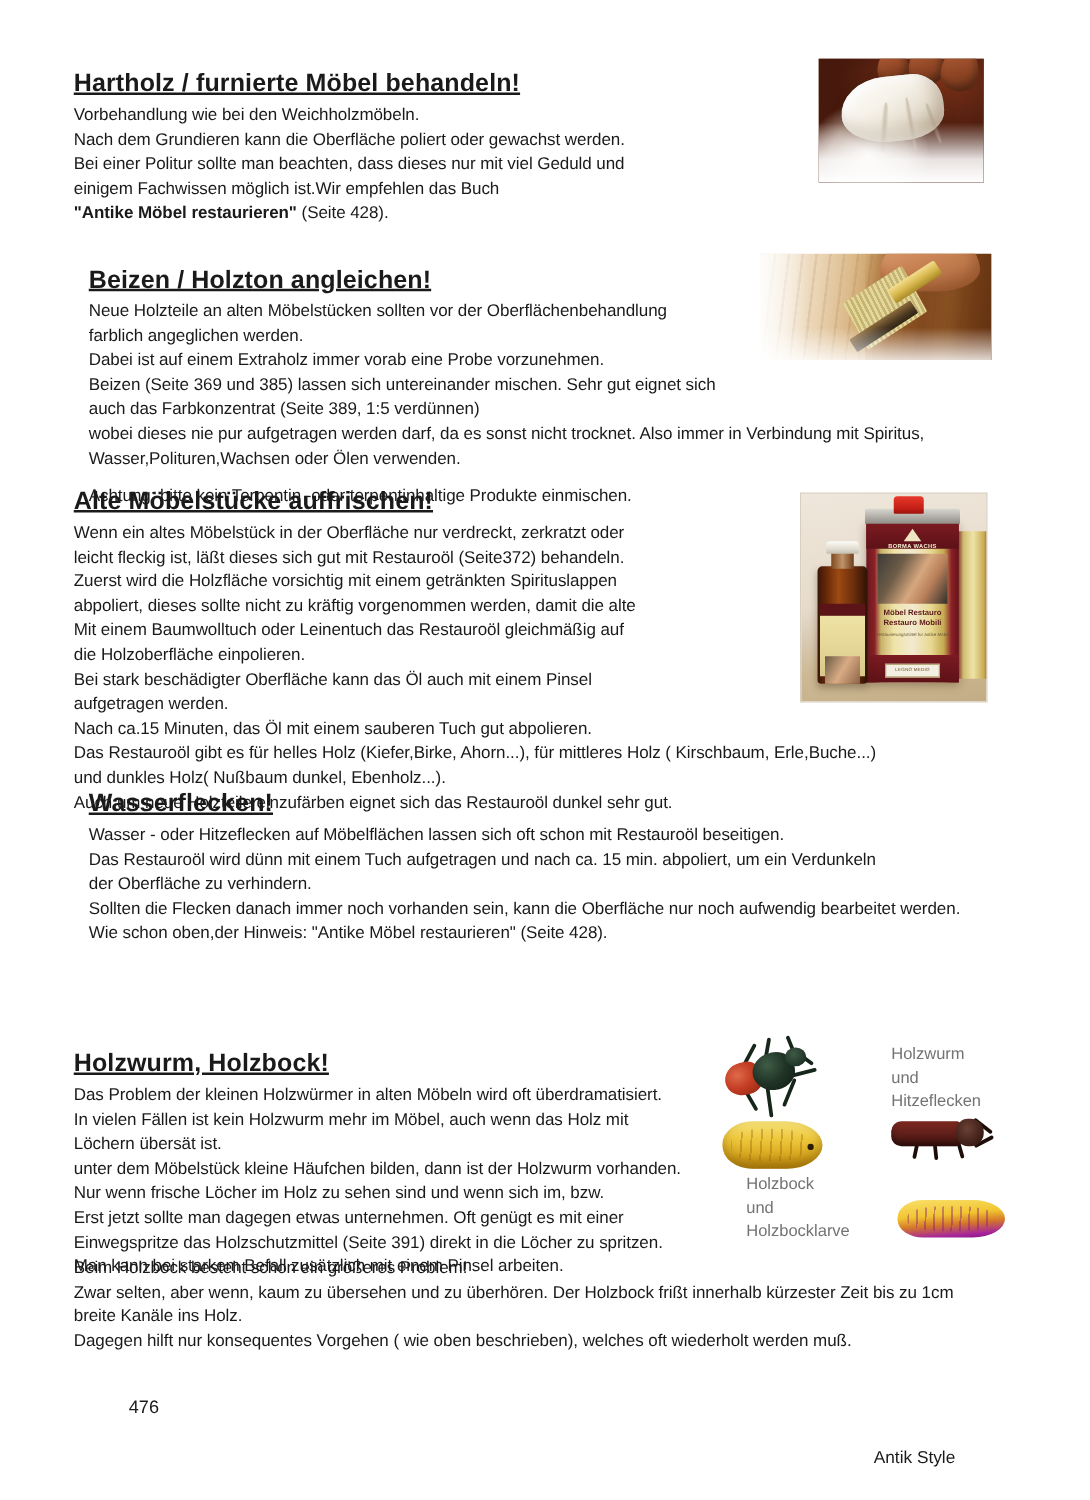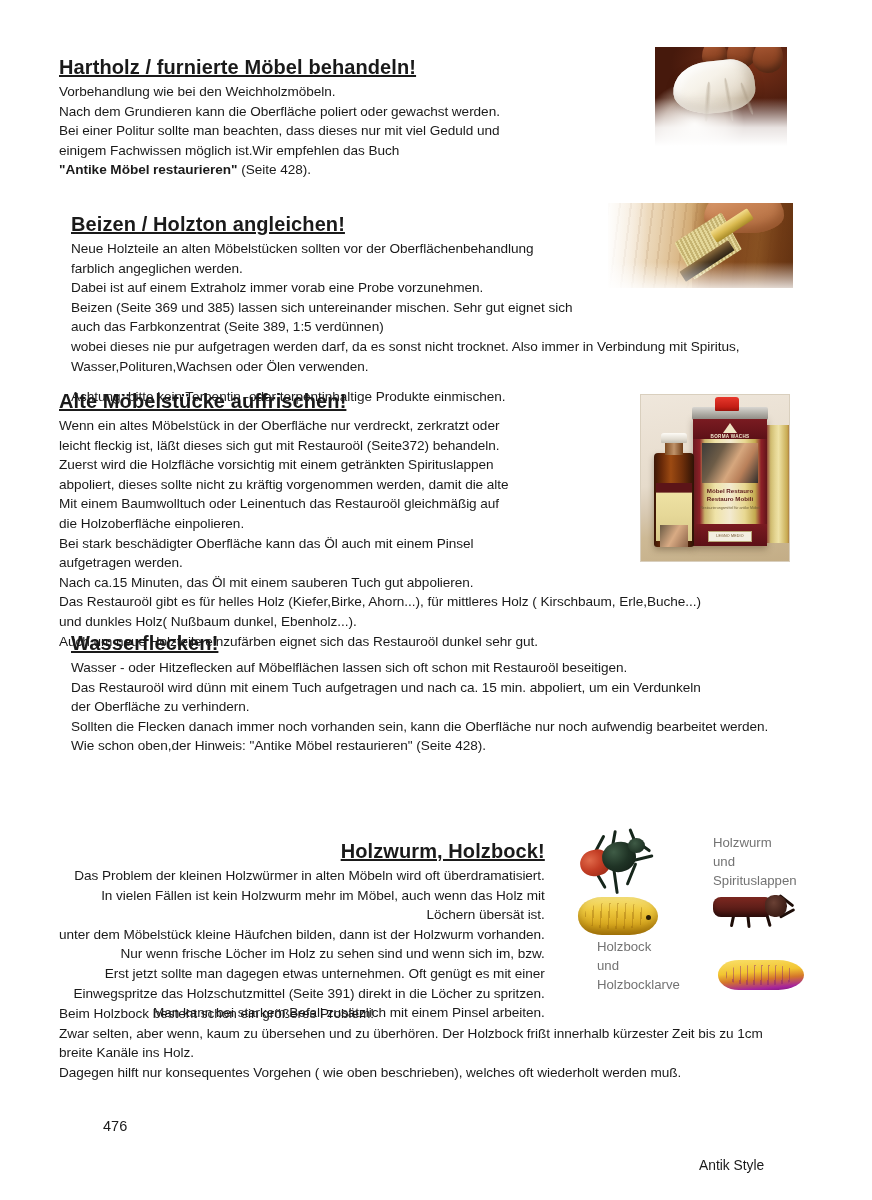--- a/index.html
+++ b/index.html
@@ -394,21 +394,21 @@
 
   <div class="section" id="sec-wasserflecken" style="top:632px;margin-left:12px;">
     <div class="heading">Wasserflecken!</div>
     <div class="body-line">Wasser - oder Hitzeflecken auf Möbelflächen lassen sich oft schon mit Restauroöl beseitigen.</div>
     <div class="body-line">Das Restauroöl wird dünn mit einem Tuch aufgetragen und nach  ca. 15 min. abpoliert, um ein Verdunkeln</div>
     <div class="body-line">der Oberfläche zu verhindern.</div>
     <div class="body-line">Sollten die Flecken danach immer noch vorhanden sein, kann die Oberfläche nur noch aufwendig bearbeitet werden.</div>
     <div class="body-line">Wie schon oben,der Hinweis: "Antike Möbel restaurieren" (Seite 428).</div>
   </div>
 
-  <div class="section" id="sec-holzwurm" style="top:840px;text-align:right;">
+  <div class="section" id="sec-holzwurm" style="top:840px;">
     <div class="heading">Holzwurm, Holzbock!</div>
     <div class="body-line">Das Problem der kleinen Holzwürmer in alten Möbeln wird oft überdramatisiert.</div>
     <div class="body-line">In vielen Fällen ist kein Holzwurm mehr im Möbel, auch wenn das Holz mit</div>
     <div class="body-line">Löchern übersät ist.</div>
     <div class="body-line">unter dem Möbelstück kleine Häufchen bilden, dann ist der Holzwurm vorhanden.</div>
     <div class="body-line">Nur wenn frische Löcher im Holz zu sehen sind und wenn sich im, bzw.</div>
     <div class="body-line">Erst jetzt sollte man dagegen etwas unternehmen. Oft genügt es mit einer</div>
     <div class="body-line">Einwegspritze das Holzschutzmittel (Seite 391) direkt in die Löcher zu spritzen.</div>
     <div class="body-line">Man kann bei starkem Befall zusätzlich mit einem Pinsel arbeiten.</div>
   </div>
@@ -501,21 +501,21 @@
   </div>
 
   <div class="bug" id="larva-holzwurm">
     <div class="body"></div>
     <div class="segs"></div>
   </div>
 
   <div class="caption" id="cap-holzwurm" style="left:713px; top:833px;">
     <div>Holzwurm</div>
     <div>und</div>
-    <div>Spirituslappen</div>
+    <div>Hitzeflecken</div>
   </div>
 
   <div class="caption" id="cap-holzbock" style="left:597px; top:937px;">
     <div>Holzbock</div>
     <div>und</div>
     <div>Holzbocklarve</div>
   </div>
 
   <div class="footer-num">476</div>
   <div class="footer-brand">Antik Style</div>

